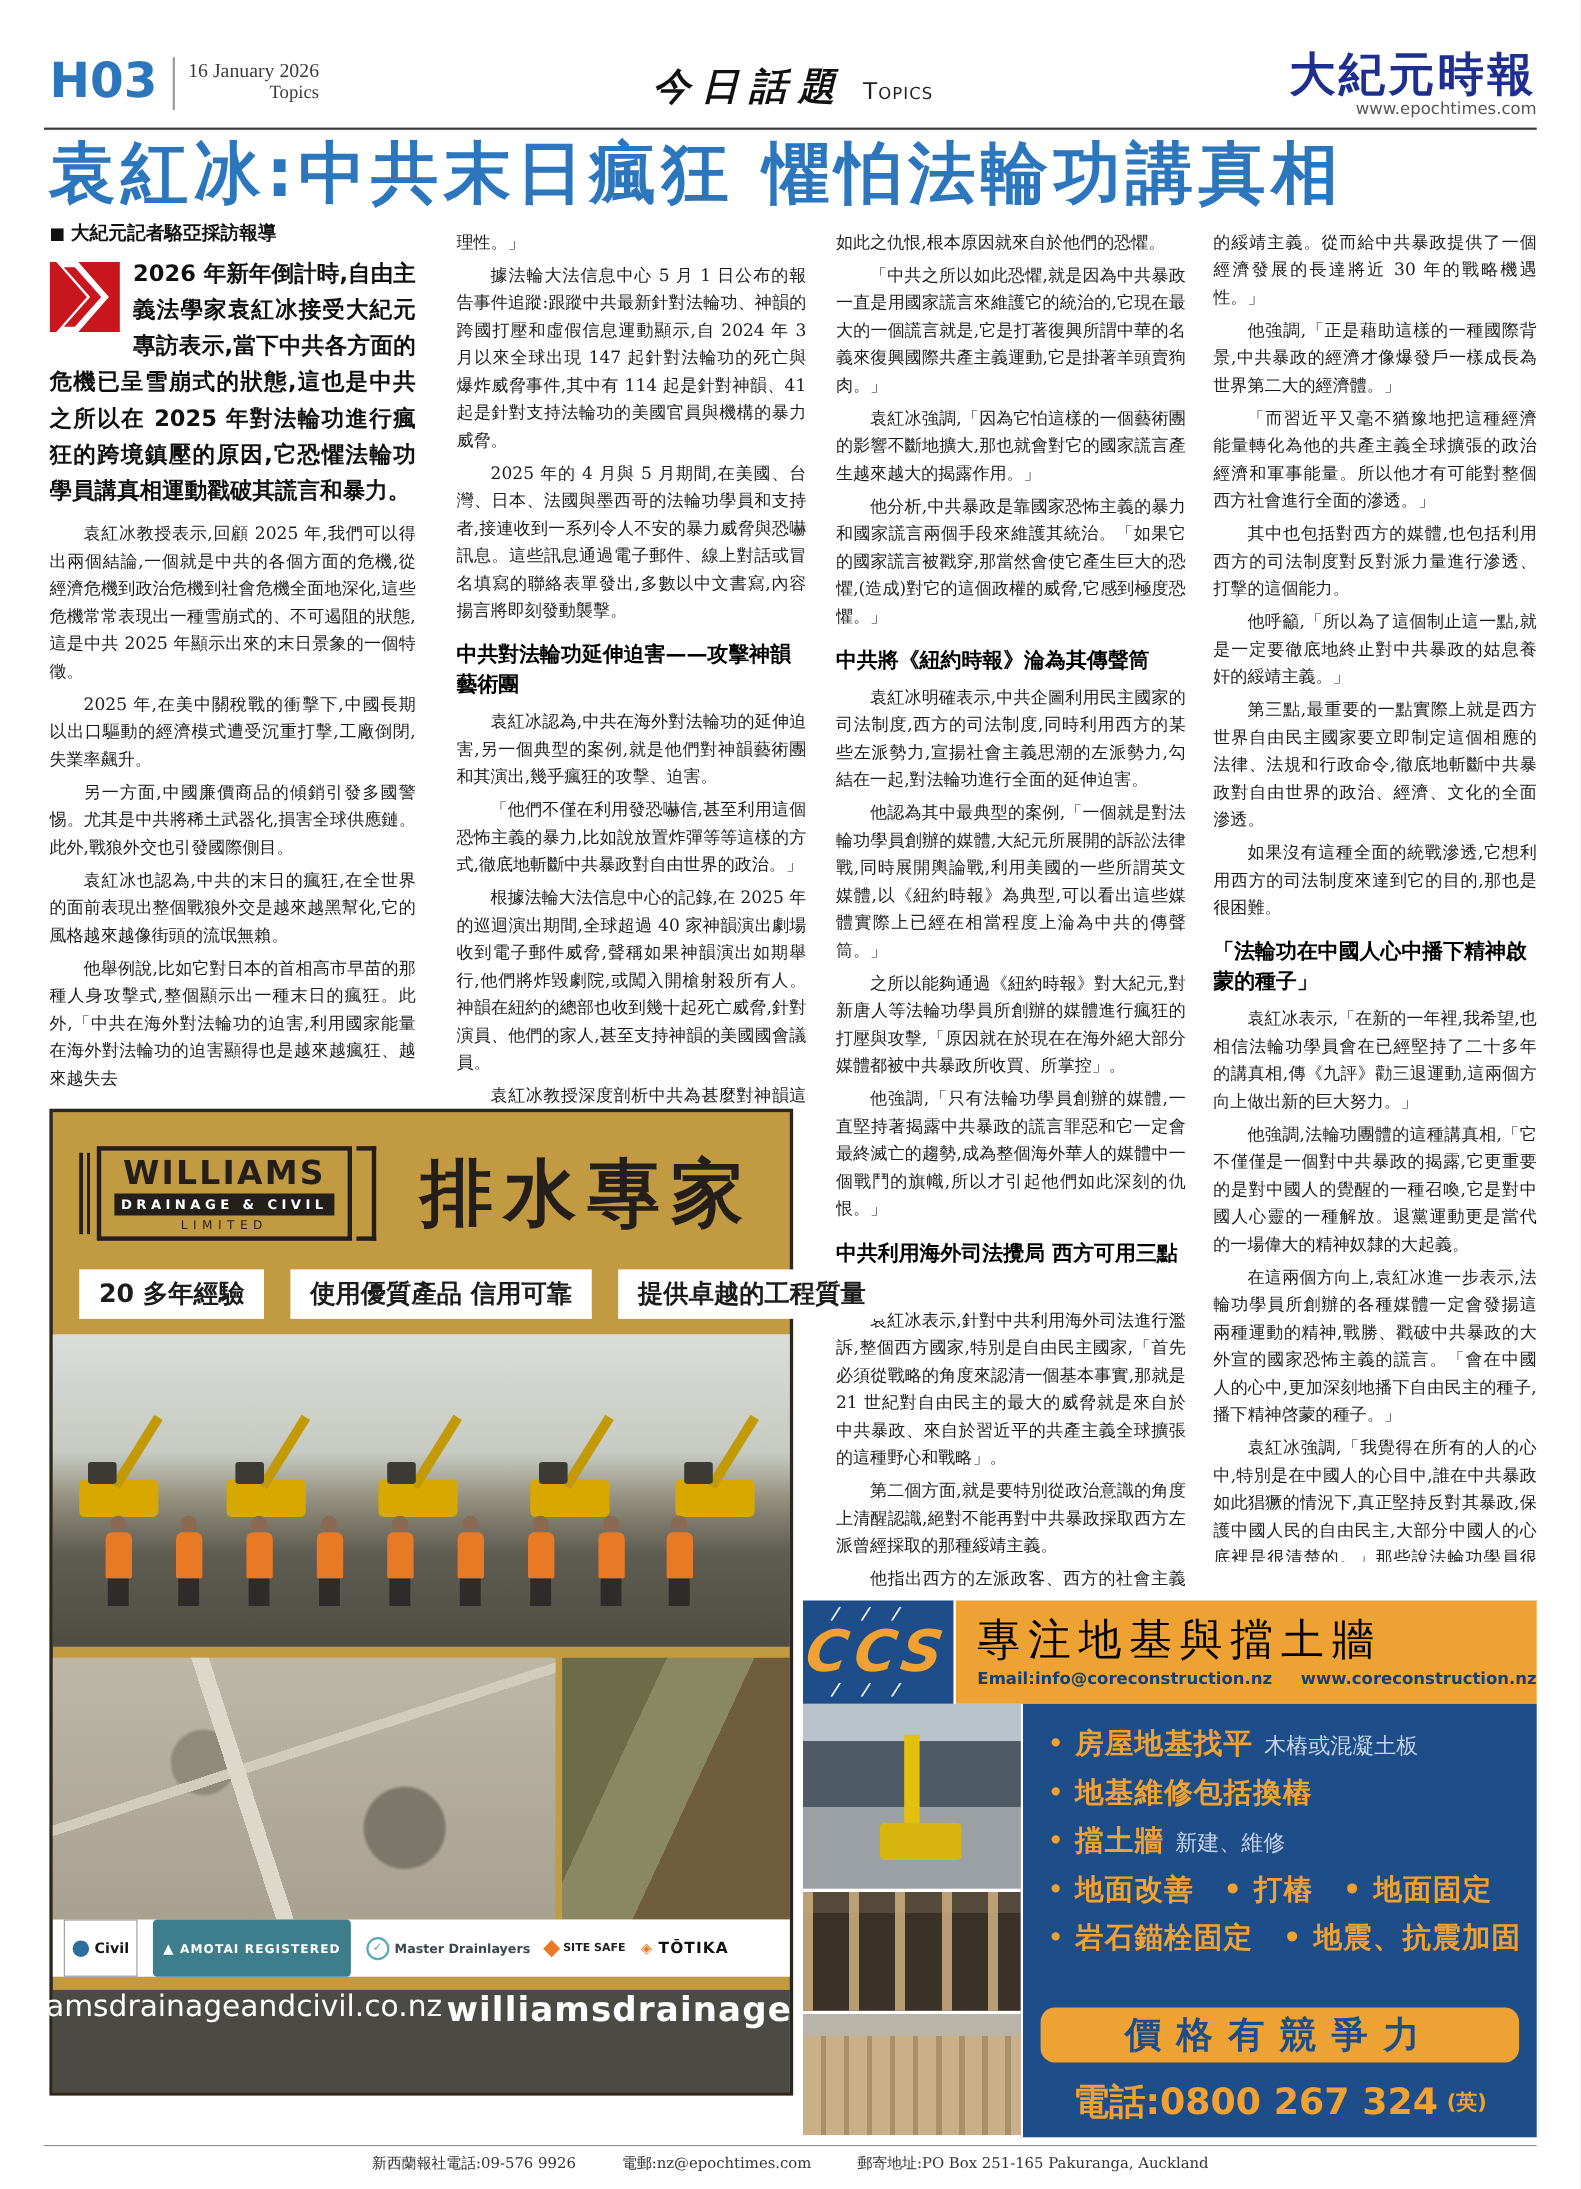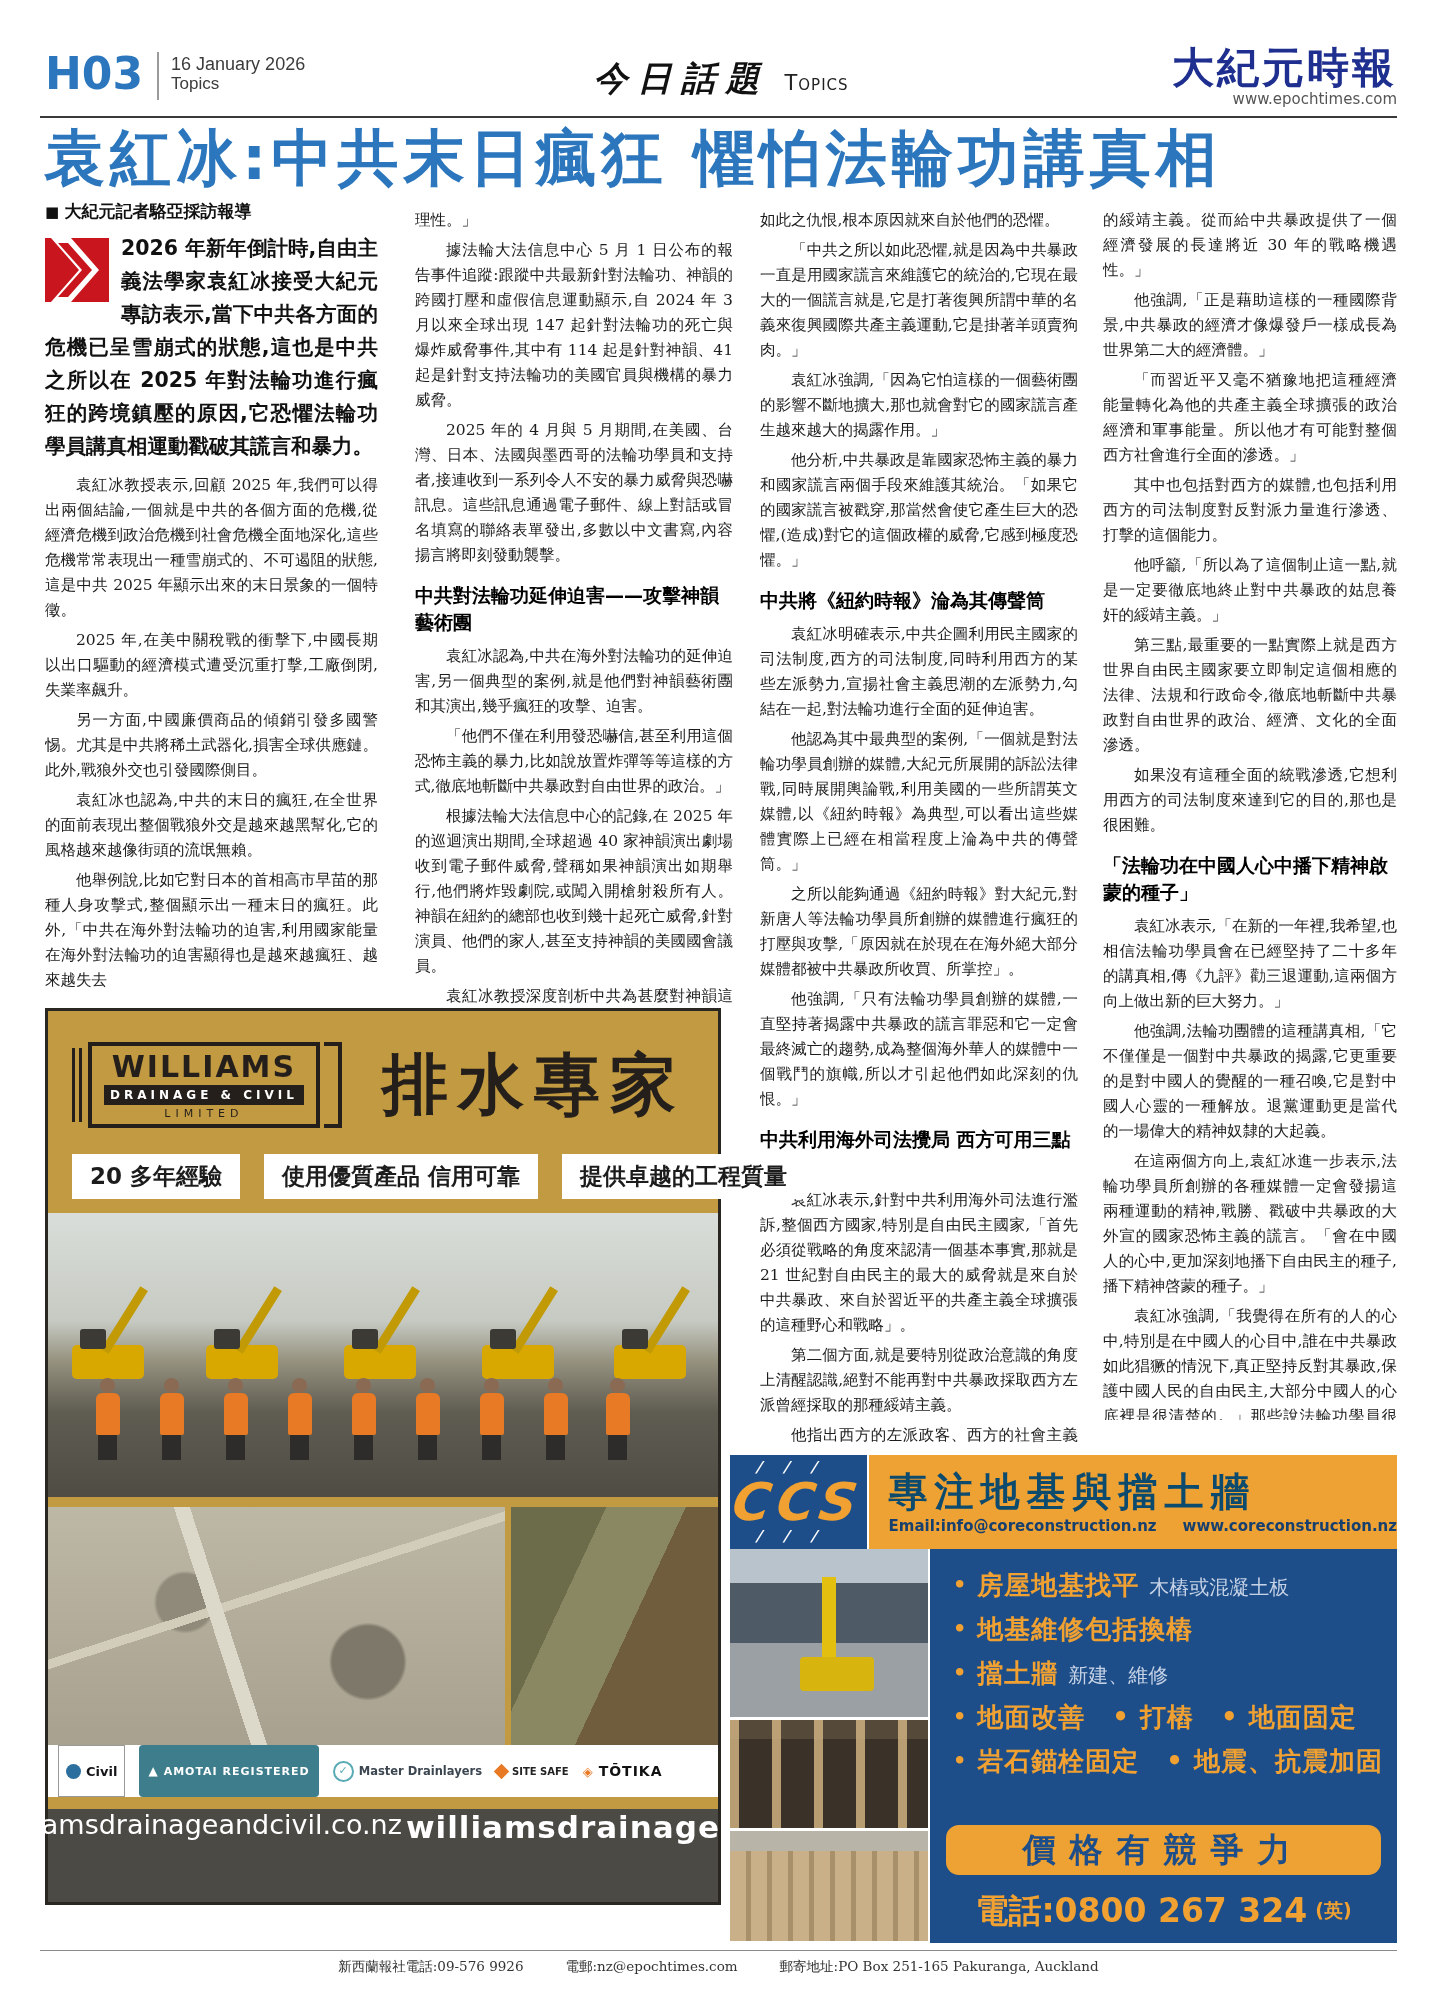--- a/index.html
+++ b/index.html
@@ -3,21 +3,21 @@
 <meta charset="utf-8">
 <style>
   html,body{margin:0;padding:0;background:#e8e8e8;}
   .page{position:relative;width:1437px;height:1990px;background:#ffffff;margin:0 auto;overflow:hidden;
         font-family:"DejaVu Serif","Liberation Serif",serif;color:#1c1c1c;}
 
   
   .hdr{position:absolute;top:46px;left:45px;right:40px;height:66px;display:flex;align-items:flex-start;}
   .page-code{font-family:"DejaVu Sans","Liberation Sans",sans-serif;font-size:44px;font-weight:700;color:#2b76bc;line-height:56px;}
   .hdr-vr{width:2px;height:48px;background:#9a9a9a;margin:6px 12px 0 14px;}
-  .date-block{font-family:Liberation Sans, sans-serif;color:#3c3c3c;margin-top:8px;}
+  .date-block{font-family:Liberation Serif, serif;color:#3c3c3c;margin-top:8px;text-align:right;}
   .date-line{font-size:18px;line-height:20px;}
   .date-sec{font-size:17px;line-height:20px;}
   .sec-title{position:absolute;left:0;right:0;top:10px;text-align:center;pointer-events:none;}
   .sec-cn{font-size:34px;font-weight:700;font-style:italic;letter-spacing:10px;color:#111;}
   .sec-en{font-family:"DejaVu Sans","Liberation Sans",sans-serif;font-size:21px;font-variant:small-caps;letter-spacing:1px;color:#222;margin-left:10px;}
   .brand{margin-left:auto;text-align:right;}
   .brand-logo{font-size:42px;font-weight:900;color:#1e2f8f;letter-spacing:3px;line-height:44px;font-family:"DejaVu Serif",serif;}
   .brand-url{font-family:"DejaVu Sans","Liberation Sans",sans-serif;font-size:15px;color:#555;line-height:18px;}
   .hdr-rule{position:absolute;top:116px;left:40px;right:40px;height:2px;background:#3a3a3a;}
 
@@ -108,21 +108,21 @@
   .wc-line2{font-size:31px;font-weight:700;letter-spacing:1px;}
 
   
   .ccs{position:absolute;top:1455px;left:730px;width:667px;height:488px;display:flex;flex-direction:column;box-sizing:border-box;}
   .ccs-row-top{height:94px;display:flex;}
   .ccs-logo{width:213px;background:#1d4e89;color:#fff;display:flex;flex-direction:column;align-items:center;justify-content:center;line-height:1;}
   .dash-row{font-family:"DejaVu Sans",sans-serif;font-weight:900;font-size:15px;letter-spacing:22px;color:#fff;transform:skewX(-18deg);}
   .ccs-word{font-family:"DejaVu Sans","Liberation Sans",sans-serif;font-size:52px;font-weight:900;font-style:italic;
       color:#f0a131;letter-spacing:6px;transform:skewX(-8deg);margin:1px 0;}
   .ccs-head{flex:1;background:#eda233;display:flex;flex-direction:column;justify-content:center;padding-left:20px;border-left:2px solid #fff;box-sizing:border-box;}
-  .ccs-title{font-family:"DejaVu Sans","Liberation Sans",sans-serif;font-size:39px;font-weight:700;color:#0c4a6e;letter-spacing:7px;line-height:44px;}
+  .ccs-title{font-family:"DejaVu Sans","Liberation Sans",sans-serif;font-size:39px;font-weight:400;color:#000000;letter-spacing:7px;line-height:44px;}
   .ccs-emails{font-family:"DejaVu Sans","Liberation Sans",sans-serif;font-size:15px;font-weight:700;color:#17406f;display:flex;gap:26px;margin-top:3px;}
   .ccs-body{flex:1;display:flex;}
   .ccs-photos{width:213px;display:flex;flex-direction:column;gap:3px;background:#fff;}
   .ccs-photo{width:100%;}
   .ccs-photo.p1{height:168px;position:relative;background:linear-gradient(180deg,#b9c3cc 0 20%,#4e5a66 20% 56%,#9aa0a4 56% 100%);}
   .ccs-photo.p1::before{content:"";position:absolute;left:92px;top:28px;width:14px;height:98px;background:#e3c010;}
   .ccs-photo.p1::after{content:"";position:absolute;left:70px;top:108px;width:74px;height:34px;background:#d8b50e;border-radius:4px;}
   .ccs-photo.p2{height:108px;background:
       repeating-linear-gradient(90deg,rgba(206,176,128,0.85) 0 9px,rgba(58,49,40,0) 9px 42px),
       linear-gradient(180deg,#55493a 0 18%,#3a3128 18% 100%);}

